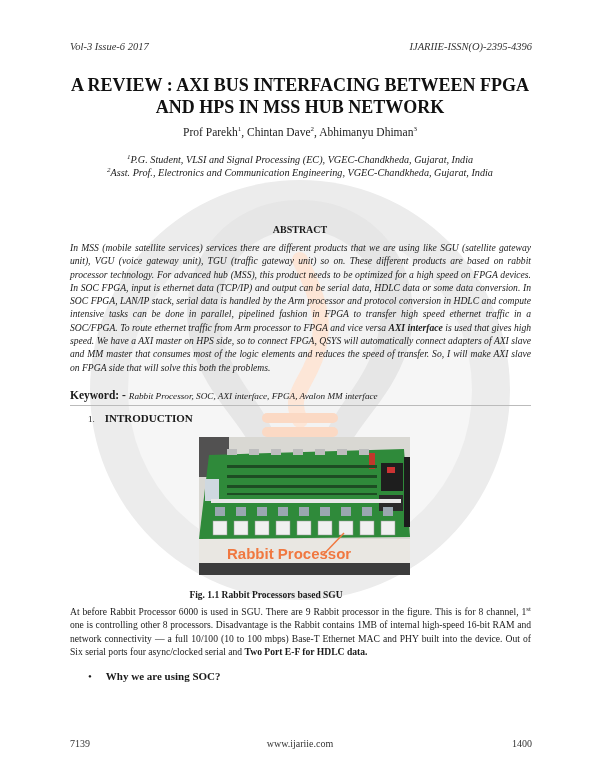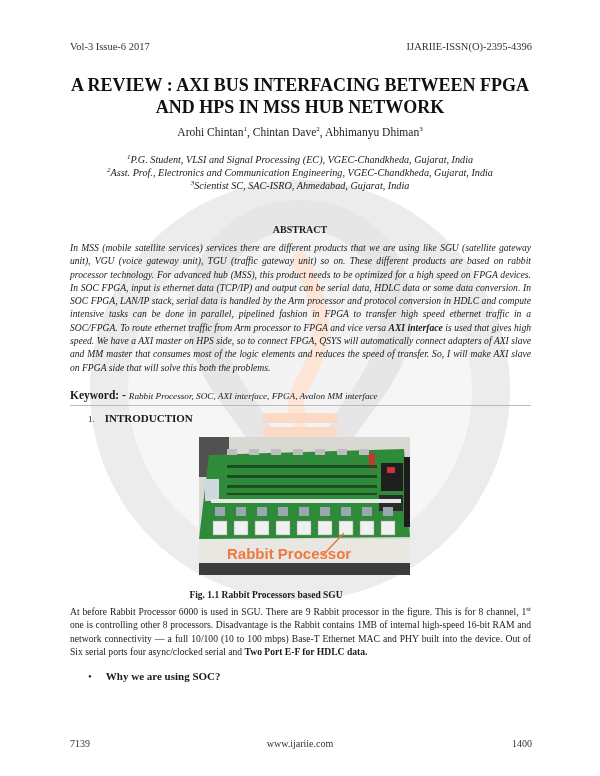--- a/index.html
+++ b/index.html
@@ -1,20 +1,20 @@
 <!DOCTYPE html>
 <html><head>
 <meta charset="utf-8">
 <style>
   html, body { margin:0; padding:0; background:#ffffff; }
   body { width:600px; height:776px; position:relative; overflow:hidden;
          font-family:"Liberation Serif", serif; color:#1a1a1a; }
   .watermark { position:absolute; left:0; top:0; width:600px; height:776px; pointer-events:none; z-index:0; }
   .layer { position:absolute; z-index:1; }
-  .header { top:41px; font-size:10.5px; color:#333; }
+  .header { top:41px; font-size:10.5px; font-style:italic; color:#333; }
   .title { left:0; width:600px; text-align:center; top:74px; font-weight:bold; font-size:18px; line-height:22px; color:#111; }
   .authors { left:0; width:600px; text-align:center; top:126px; font-size:11.5px; }
   .affil { left:0; width:600px; text-align:center; top:153px; font-size:10.2px; font-style:italic; line-height:13px; }
   sup { font-size:7px; vertical-align:super; line-height:0; }
   .abstract-h { left:0; width:600px; text-align:center; top:224px; font-weight:bold; font-size:10px; }
   .abstract { left:70px; width:461px; top:241px; font-size:9.6px; font-style:italic; line-height:13.3px; text-align:justify; }
   .keyword { left:70px; top:389px; font-size:11.5px; }
   .keyword b { font-size:11.5px; }
   .keyword i { font-size:9.2px;text-align:center; }
   .rule { left:70px; width:461px; top:405px; height:1px; background:#bbb; }
@@ -44,29 +44,28 @@
 
 <div class="layer header" style="left:70px;">Vol-3 Issue-6 2017</div>
 <div class="layer header" style="right:68px;">IJARIIE-ISSN(O)-2395-4396</div>
 
 <div class="layer title">
   <div>A REVIEW : AXI BUS INTERFACING BETWEEN FPGA</div>
   <div>AND HPS IN MSS HUB NETWORK</div>
 </div>
 
 <div class="layer authors">
-  <span>Arohi Chintan</span><sup>1</sup>,
+  <span>Prof Parekh</span><sup>1</sup>,
   <span>Chintan Dave</span><sup>2</sup>,
   <span>Abhimanyu Dhiman</span><sup>3</sup>
 </div>
 
 <div class="layer affil">
   <div><sup>1</sup><span>P.G. Student, VLSI and Signal Processing (EC), VGEC-Chandkheda, Gujarat, India</span></div>
   <div><sup>2</sup><span>Asst. Prof., Electronics and Communication Engineering, VGEC-Chandkheda, Gujarat, India</span></div>
-  <div><sup>3</sup><span>Scientist SC, SAC-ISRO, Ahmedabad, Gujarat, India</span></div>
 </div>
 
 <div class="layer abstract-h">ABSTRACT</div>
 <div class="layer abstract">
   <span>In MSS (mobile satellite services) services there are different products that we are using like SGU (satellite gateway unit), VGU (voice gateway unit), TGU (traffic gateway unit) so on. These different products are based on rabbit processor technology. For advanced hub (MSS), this product needs to be optimized for a high speed on FPGA devices. In SOC FPGA, input is ethernet data (TCP/IP) and output can be serial data, HDLC data or some data conversion. In SOC FPGA, LAN/IP stack, serial data is handled by the Arm processor and protocol conversion in HDLC and compute intensive tasks can be done in parallel, pipelined fashion in FPGA to transfer high speed ethernet traffic in a SOC/FPGA.  To route ethernet traffic from Arm processor to FPGA and vice versa </span><b>AXI interface</b><span> is used that gives high speed. We have a AXI master on HPS side, so to connect FPGA, QSYS will automatically connect adapters of AXI slave and MM master that consumes most of the logic elements and reduces the speed of transfer. So, I will make AXI slave on FPGA side that will solve this both the problems.</span>
 </div>
 
 <div class="layer keyword">
   <b>Keyword: - </b><i>Rabbit Processor, SOC, AXI interface, FPGA, Avalon MM interface</i>
 </div>

